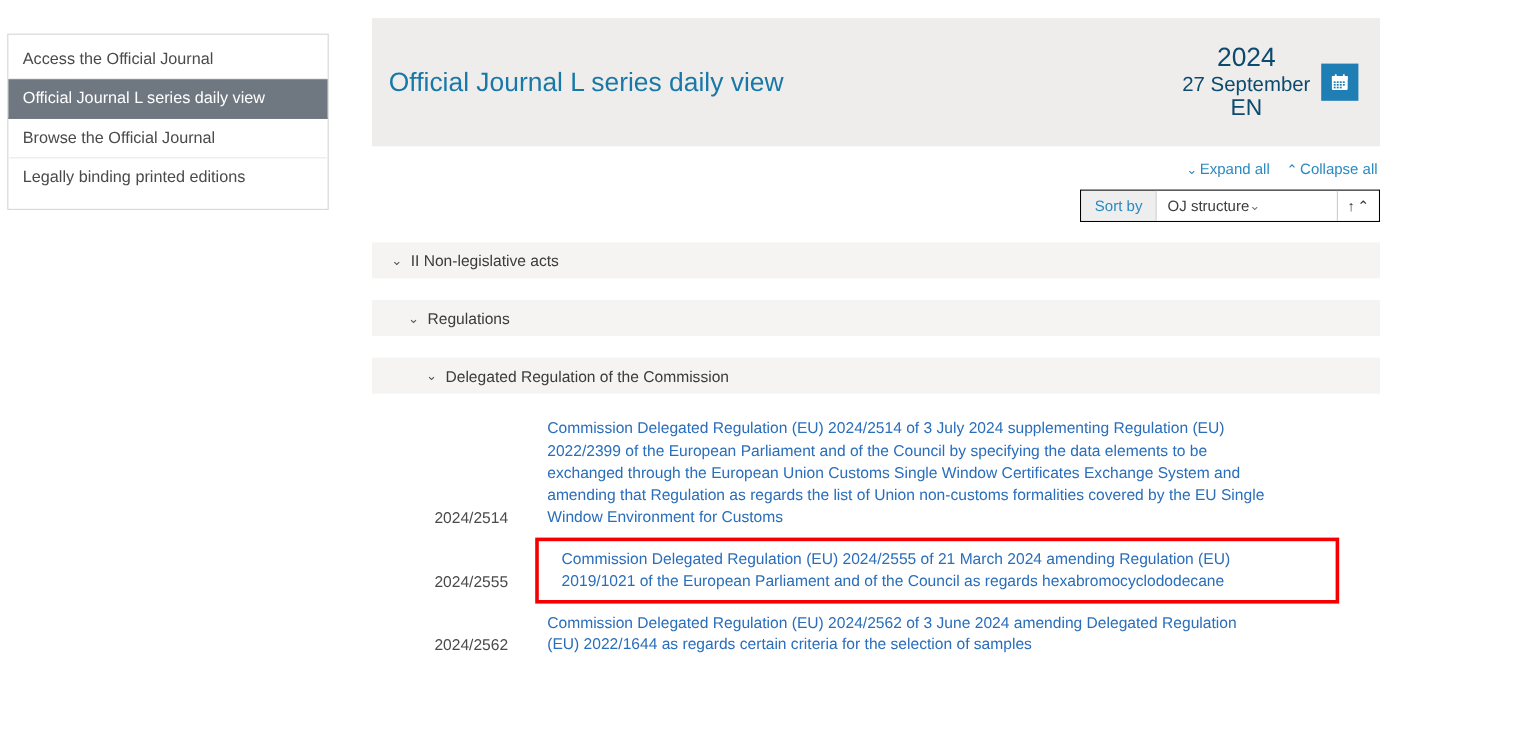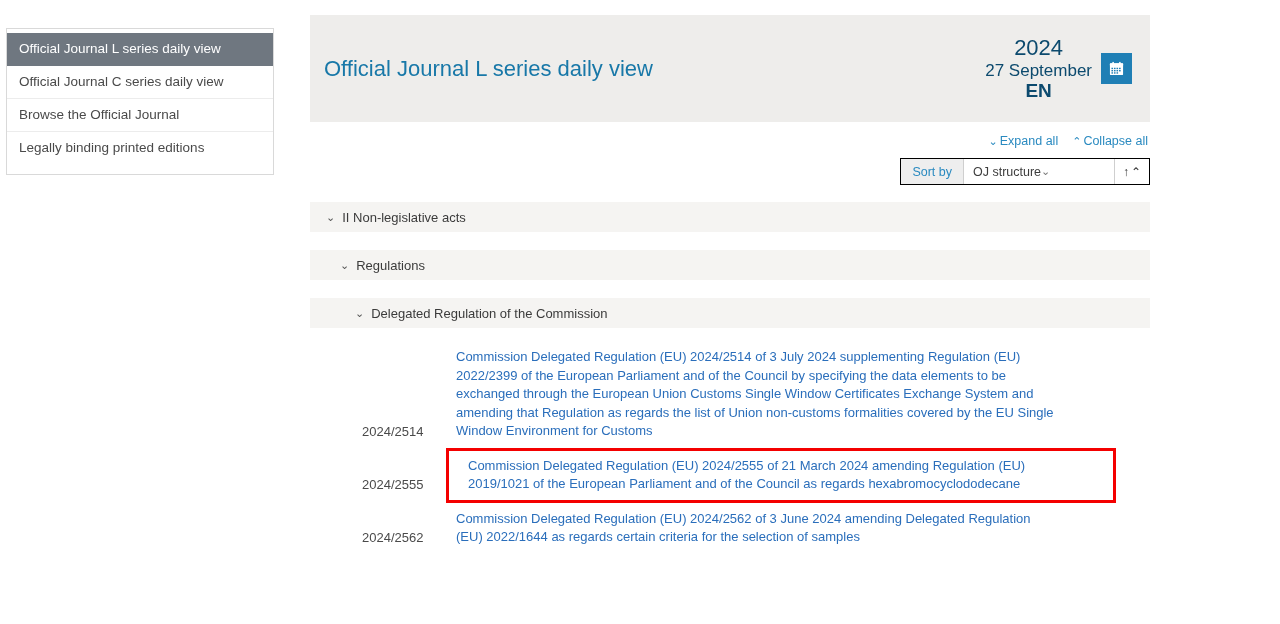--- a/index.html
+++ b/index.html
@@ -74,21 +74,21 @@
     align-items: center;
     gap: 9px;
   }
   #meta-lines {
     text-align: center;
     color: #0c4a6e;
     line-height: 1.12;
   }
   #meta-year { font-size: 22px; display: block; }
   #meta-date { font-size: 17px; display: block; }
-  #meta-lang { font-size: 19px; display: block; font-weight: bold; }
+  #meta-lang { font-size: 19px; display: block; }
   #calendar-btn {
     width: 31px;
     height: 31px;
     background: #1f7fb5;
     border: none;
     display: flex;
     align-items: center;
     justify-content: center;
     cursor: pointer;
     flex: none;
@@ -211,22 +211,22 @@
     height: 56px;
     border: 3px solid #f40000;
     box-sizing: border-box;
     pointer-events: none;
   }
 </style>
 </head>
 <body>
 
 <div id="sidebar">
+    <div class="side-item">Access the Official Journal</div>
     <div class="side-item selected">Official Journal L series daily view</div>
-    <div class="side-item">Official Journal C series daily view</div>
     <div class="side-item">Browse the Official Journal</div>
     <div class="side-item">Legally binding printed editions</div>
   </div>
 
 <div id="content">
 
   <div id="doc-header">
     <h1 id="doc-title">Official Journal L series daily view</h1>
 
     <div id="header-meta">

